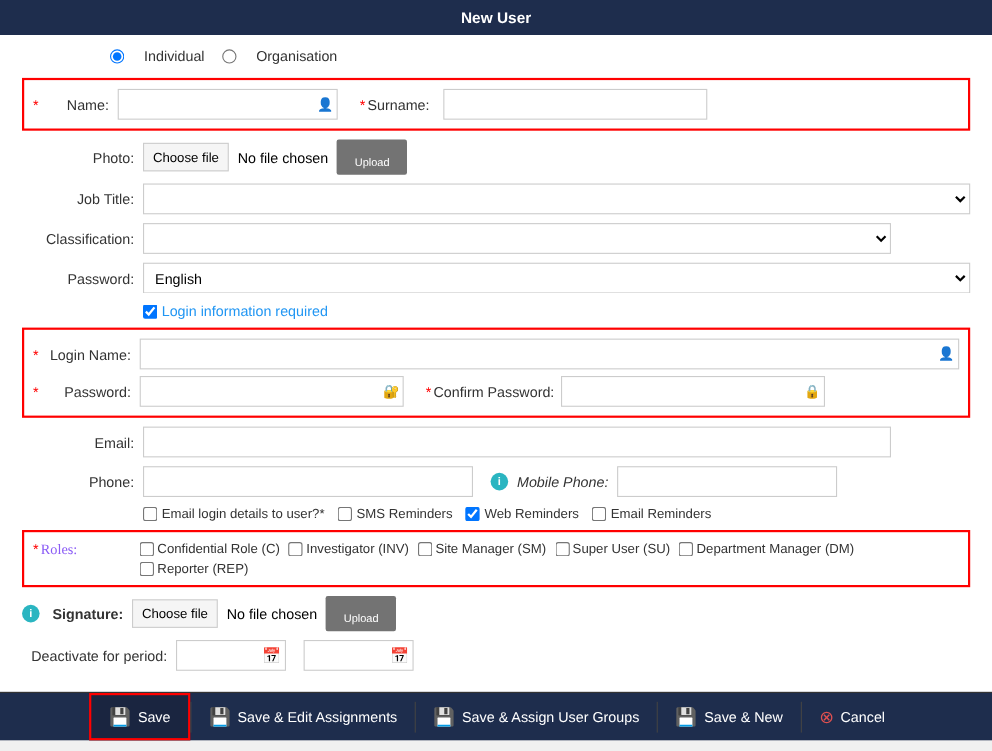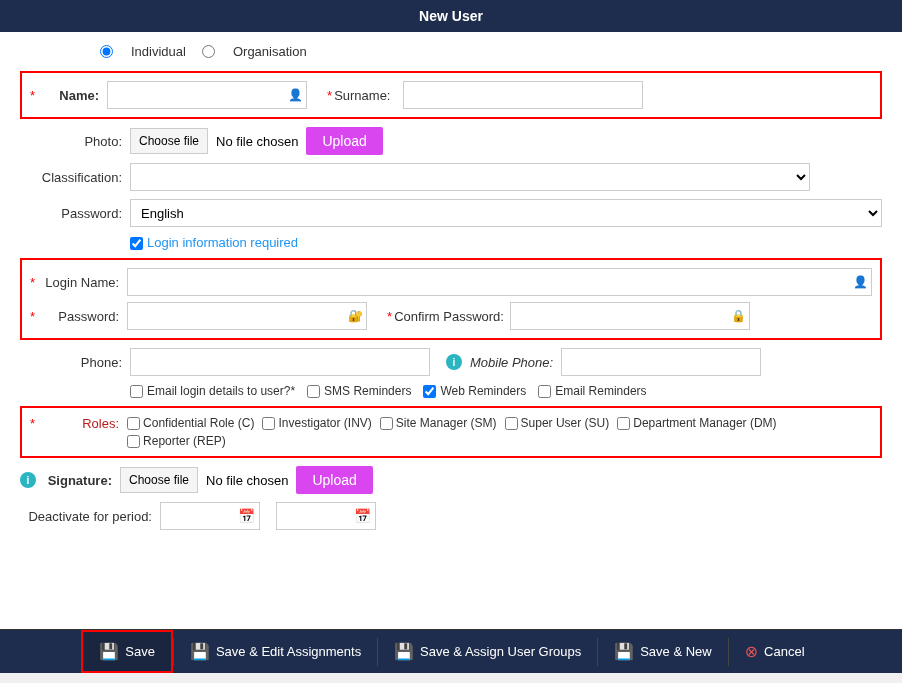--- a/index.html
+++ b/index.html
@@ -131,25 +131,25 @@
       cursor: pointer;
       height: 26px;
     }
 
     .no-file-text {
       font-size: 13px;
       color: #000000;
     }
 
     .upload-btn {
-      background: #d946ef;
+      background: #737373;
       color: white;
       border: none;
-      padding: 5px 16px;
-      font-size: 14px;
+      padding: 16px 16px;
+      font-size: 10px;
       cursor: pointer;
       border-radius: 2px;
       height: 28px;
     }
 
     .checkbox-row {
       display: flex;
       align-items: center;
       margin-bottom: 8px;
       padding-left: 110px;
@@ -210,25 +210,25 @@
     .roles-section {
       border: 2px solid red;
       padding: 8px;
       margin-bottom: 8px;
       display: flex;
       align-items: flex-start;
     }
 
     .roles-label {
       width: 90px;
-      text-align: right;
       padding-right: 8px;
       font-size: 13px;
-      color: #b91c1c;
+      color: #8b5cf6;
       flex-shrink: 0;
+      font-family: Liberation Serif, serif;
     }
 
     .roles-checkboxes {
       display: flex;
       flex-wrap: wrap;
       gap: 4px 8px;
     }
 
     .role-checkbox {
       display: flex;
@@ -359,41 +359,47 @@
       <span>Individual</span>
     </label>
     <label class="radio-label">
       <input type="radio" name="usertype" style="">
       <span>Organisation</span>
     </label>
   </div>
 
   <div class="name-section">
     <span class="required-star">*</span>
-    <span class="form-label" style="width:70px;font-weight:bold;">Name:</span>
+    <span class="form-label" style="width:70px;">Name:</span>
     <div class="name-input-wrap">
       <input type="text" class="form-input" style="width: 200px;">
       <span class="input-icon">👤</span>
     </div>
     <div class="surname-group">
       <span class="required-star">*</span>
       <span class="surname-label">Surname:</span>
       <input type="text" class="form-input" style="width: 240px; margin-left: 6px;">
     </div>
   </div>
 
   <div class="form-row">
     <span class="form-label">Photo:</span>
     <div class="file-input-group">
       <button class="choose-file-btn">Choose file</button>
       <span class="no-file-text">No file chosen</span>
       <button class="upload-btn">Upload</button>
     </div>
   </div>
 
+  <div class="form-row">
+    <span class="form-label">Job Title:</span>
+    <select class="form-select full-width-input" style="width:680px;">
+      <option></option>
+    </select>
+  </div>
 
   <div class="form-row">
     <span class="form-label">Classification:</span>
     <select class="form-select" style="width:680px;">
       <option></option>
     </select>
   </div>
 
   <div class="form-row">
     <span class="form-label">Password:</span>
@@ -431,20 +437,24 @@
         <span class="required-star">*</span>
         <span style="font-size:13px;color:#333;margin-right:6px;">Confirm Password:</span>
         <div class="name-input-wrap">
           <input type="password" class="form-input" style="width: 240px;">
           <span class="input-icon">🔒</span>
         </div>
       </div>
     </div>
   </div>
 
+  <div class="form-row">
+    <span class="form-label">Email:</span>
+    <input type="text" class="form-input" style="width: 680px;">
+  </div>
 
   <div class="form-row">
     <span class="form-label">Phone:</span>
     <input type="text" class="form-input" style="width: 300px;">
     <div class="mobile-group" style="margin-left:16px; display:flex; align-items:center; gap:4px;">
       <span class="info-icon">i</span>
       <span class="mobile-label">Mobile Phone:</span>
       <input type="text" class="form-input" style="width: 200px; margin-left: 4px;">
     </div>
   </div>

